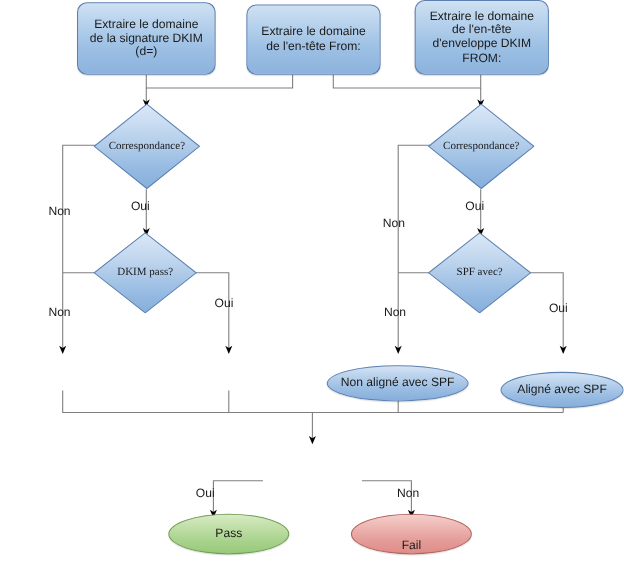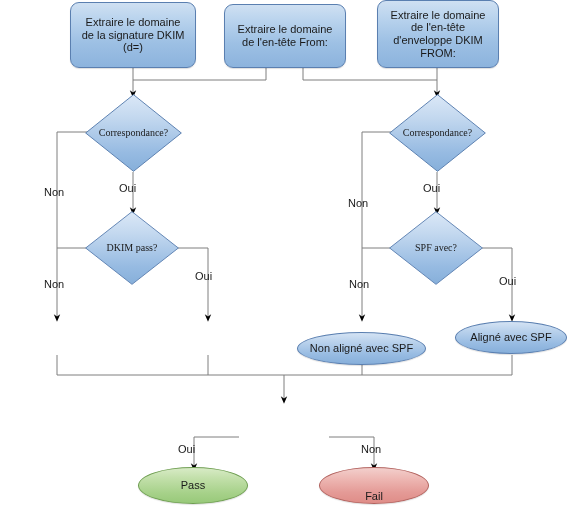--- a/index.html
+++ b/index.html
@@ -143,25 +143,25 @@
     <span class="dlabel">SPF avec?</span>
   </div>
 
 
 
 
   <div class="node ellipse" style="left:297px;top:332px;width:129px;height:33px;">
     <span>Non aligné avec SPF</span>
   </div>
 
-  <div class="node ellipse" style="left:455px;top:321px;width:112px;height:33px;text-align:center;">
+  <div class="node ellipse" style="left:455px;top:338px;width:112px;height:33px;text-align:center;">
     <span>Aligné avec SPF</span>
   </div>
 
-  <div class="node ellipse pass" style="left:138px;top:467px;width:110px;height:37px;">
+  <div class="node ellipse pass" style="left:153px;top:467px;width:110px;height:37px;">
     <span>Pass</span>
   </div>
 
   <div class="node ellipse fail" style="left:319px;top:467px;width:110px;height:37px;">
     <span>Fail</span>
   </div>
 
   <span class="edgelabel" style="left:44px;top:186px;">Non</span>
   <span class="edgelabel" style="left:119px;top:182px;">Oui</span>
   <span class="edgelabel" style="left:44px;top:278px;">Non</span>

